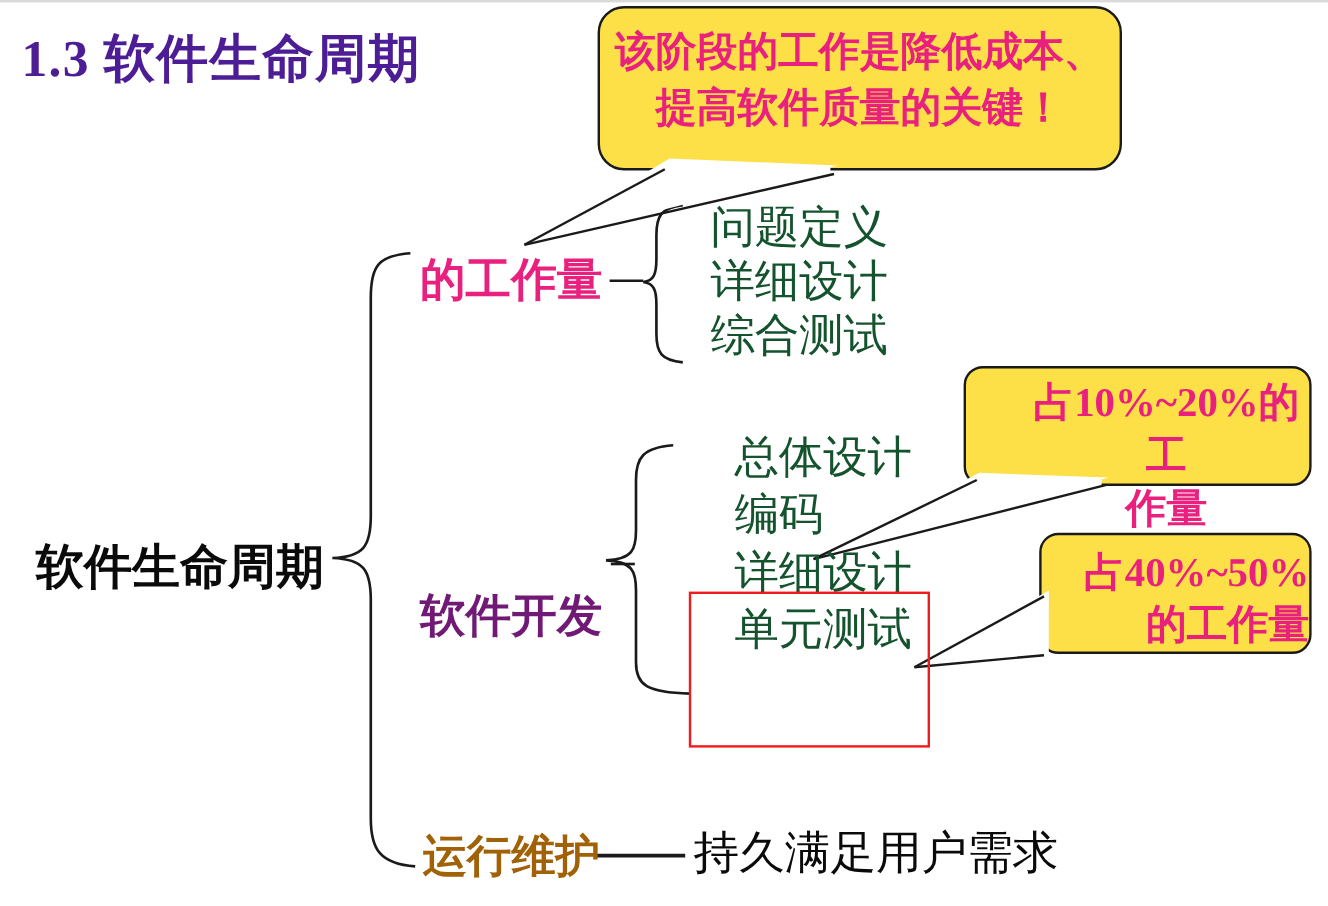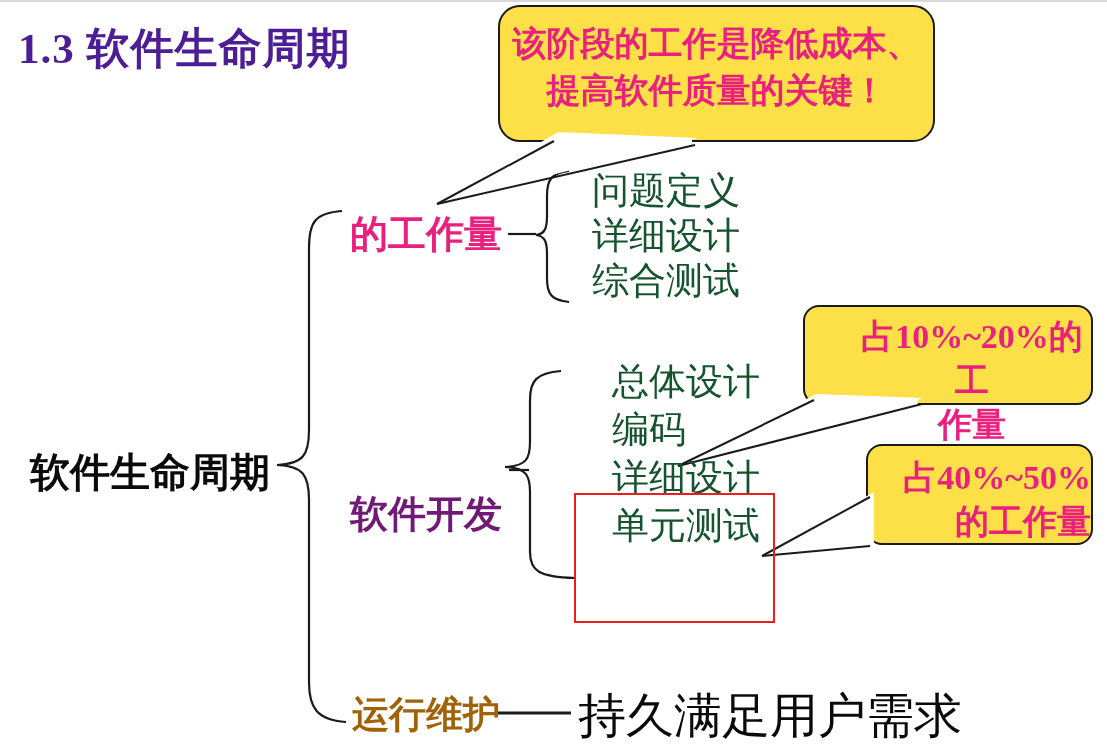--- a/index.html
+++ b/index.html
@@ -15,21 +15,21 @@
   .title{
     position:absolute;left:14px;top:16px;
     font-size:43px;font-weight:bold;color:#4c1d95;
     letter-spacing:1px;white-space:nowrap;margin:4px;
   }
   .label{position:absolute;white-space:nowrap;line-height:1;}
   .root-label{left:30px;top:453px;font-size:40px;color:#0a0a0a;font-weight:bold;}
   .def-label{left:350px;top:215px;font-size:38px;font-weight:bold;color:#e9207e;}
   .dev-label{left:350px;top:455px;font-size:38px;font-weight:bold;color:#701a75;margin-top:40px;}
   .maint-label{left:352px;top:696px;font-size:37px;font-weight:bold;color:#a16207;}
-  .maint-note{left:578px;top:692px;font-size:48px;color:#0a0a0a;}
+  .maint-note{left:578px;top:692px;font-size:38px;color:#0a0a0a;}
   .items{position:absolute;white-space:nowrap;font-size:37px;color:#14532d;}
   .def-items{left:592px;top:168px;line-height:45px;}
   .dev-items{left:592px;top:358px;line-height:48px;margin-left:20px;}
   .bubble{
     position:absolute;box-sizing:border-box;
     border:2.5px solid #1a1a1a;background:#fde047;
     text-align:center;color:#e9207e;font-weight:bold;
   }
   .bubble-top{left:498px;top:5px;width:437px;height:137px;border-radius:22px;
     font-size:34px;line-height:47px;padding-top:13px;}

